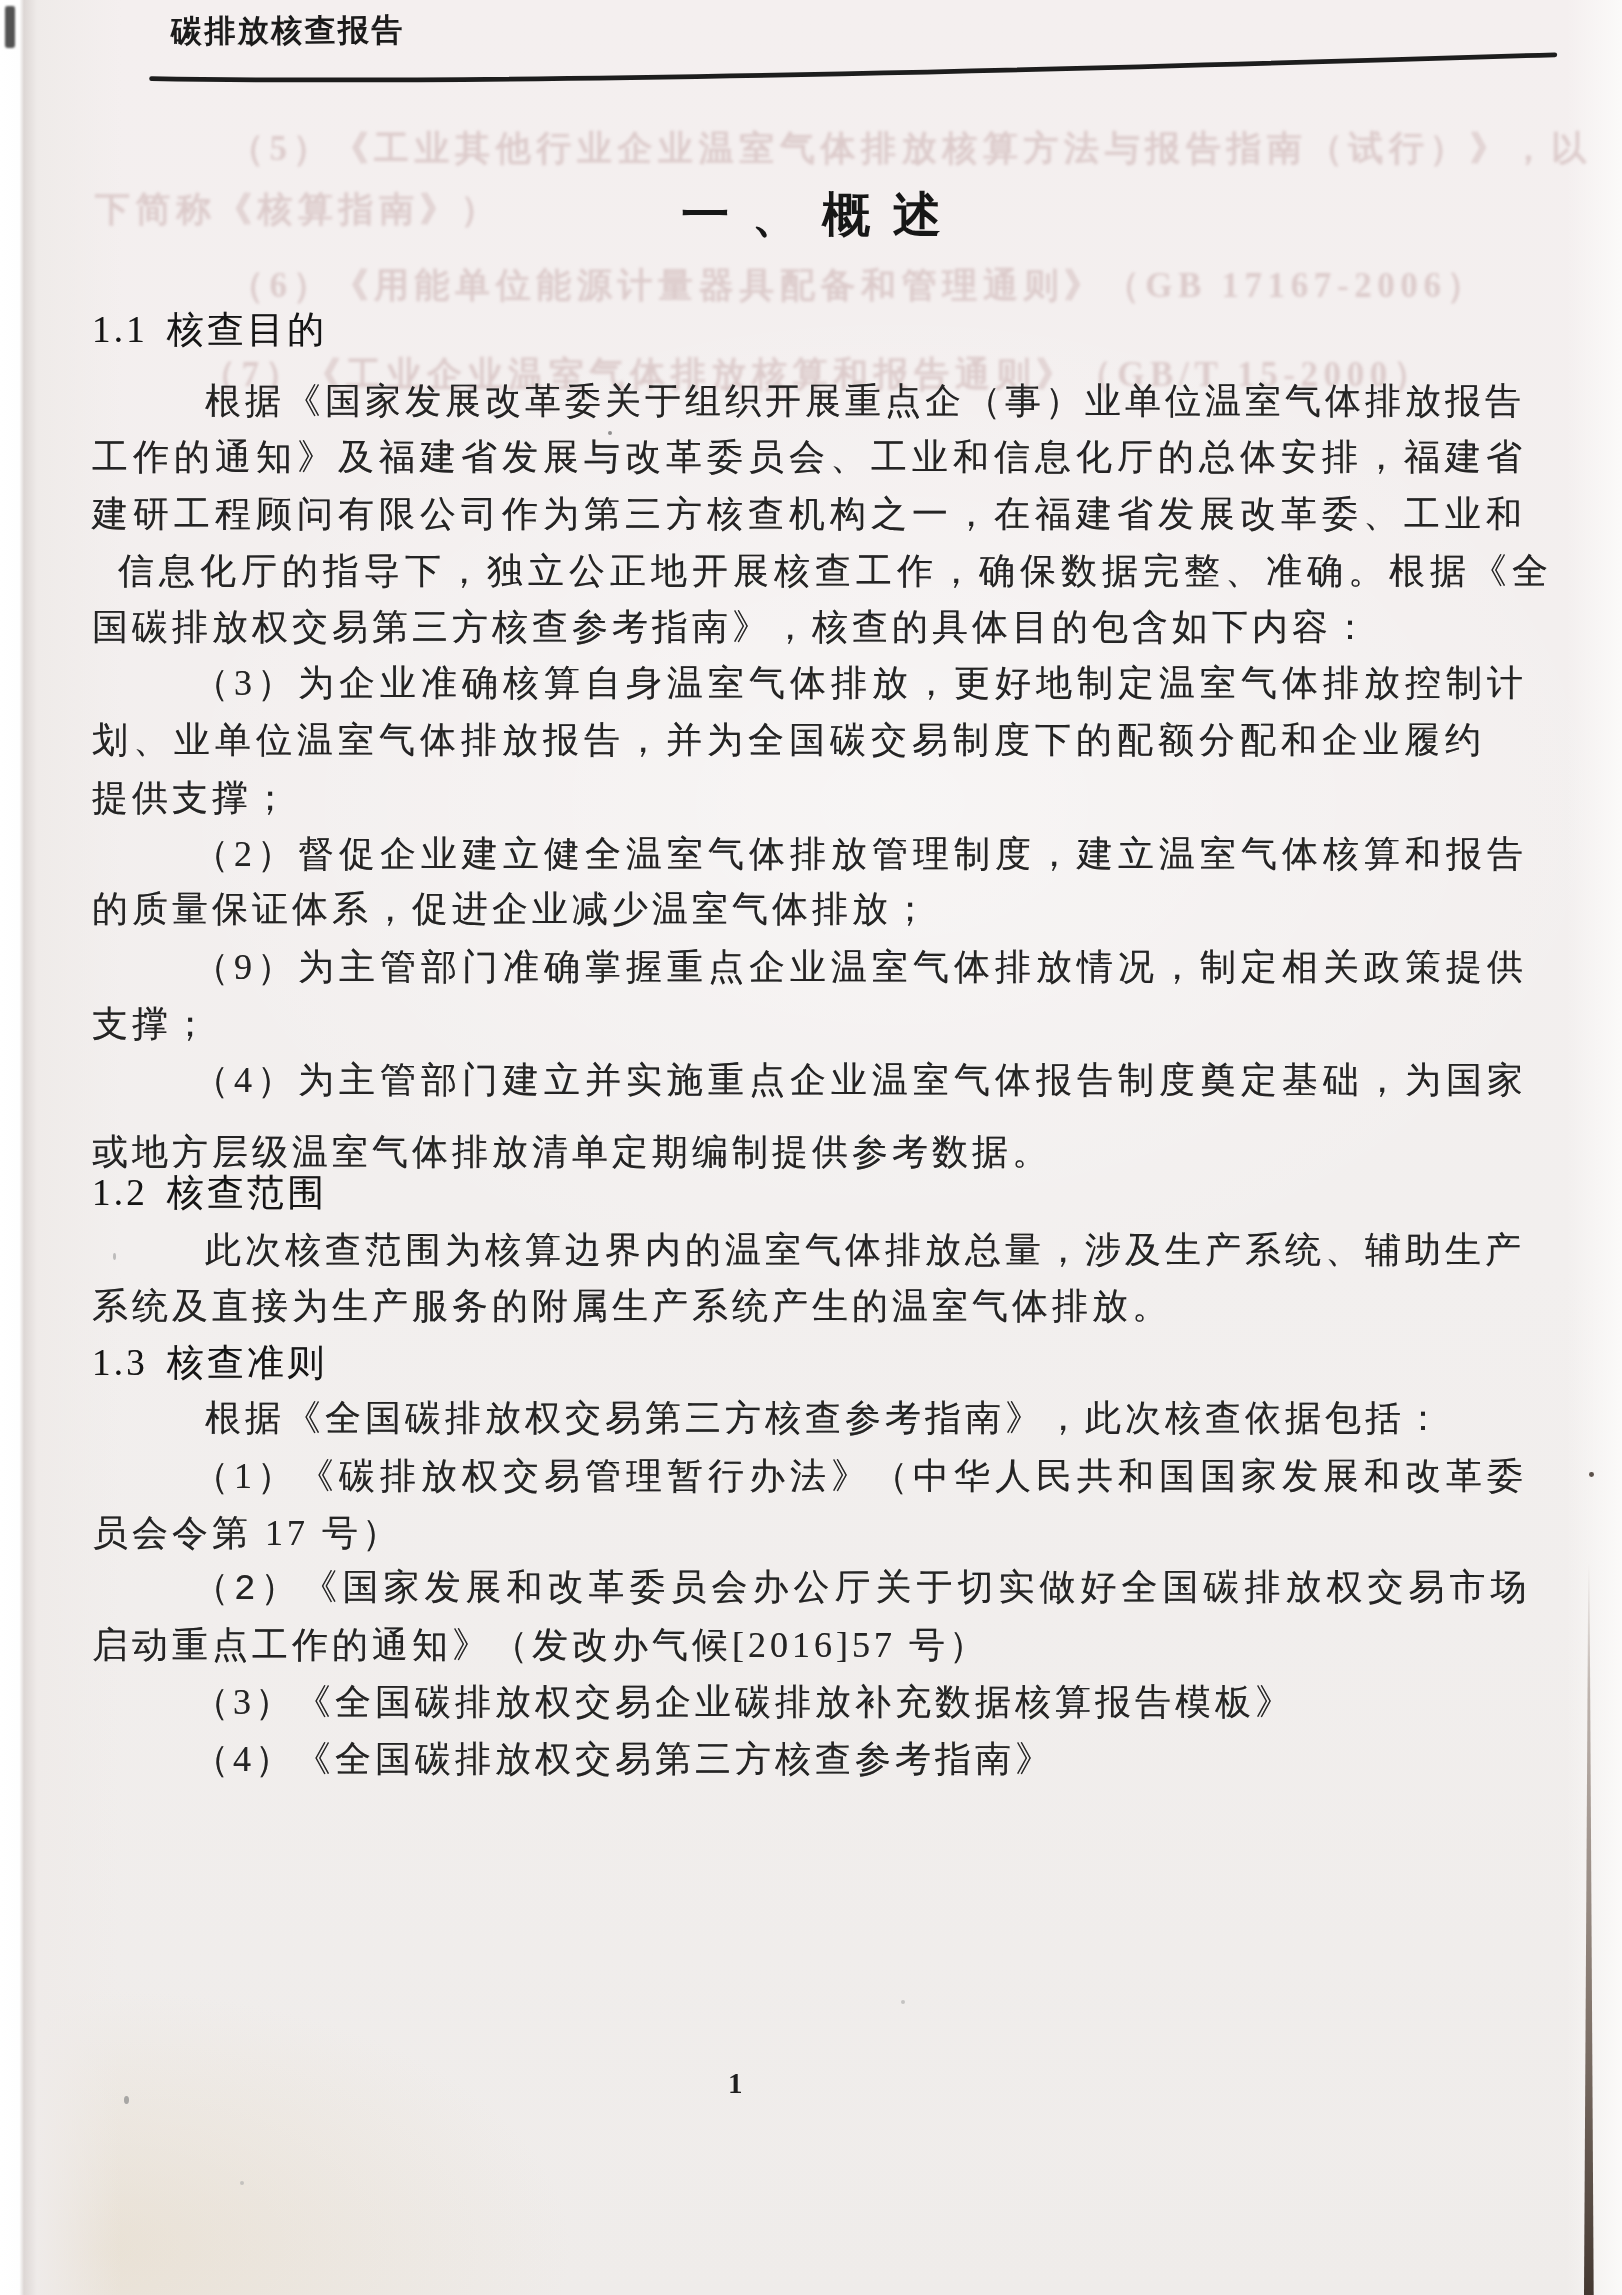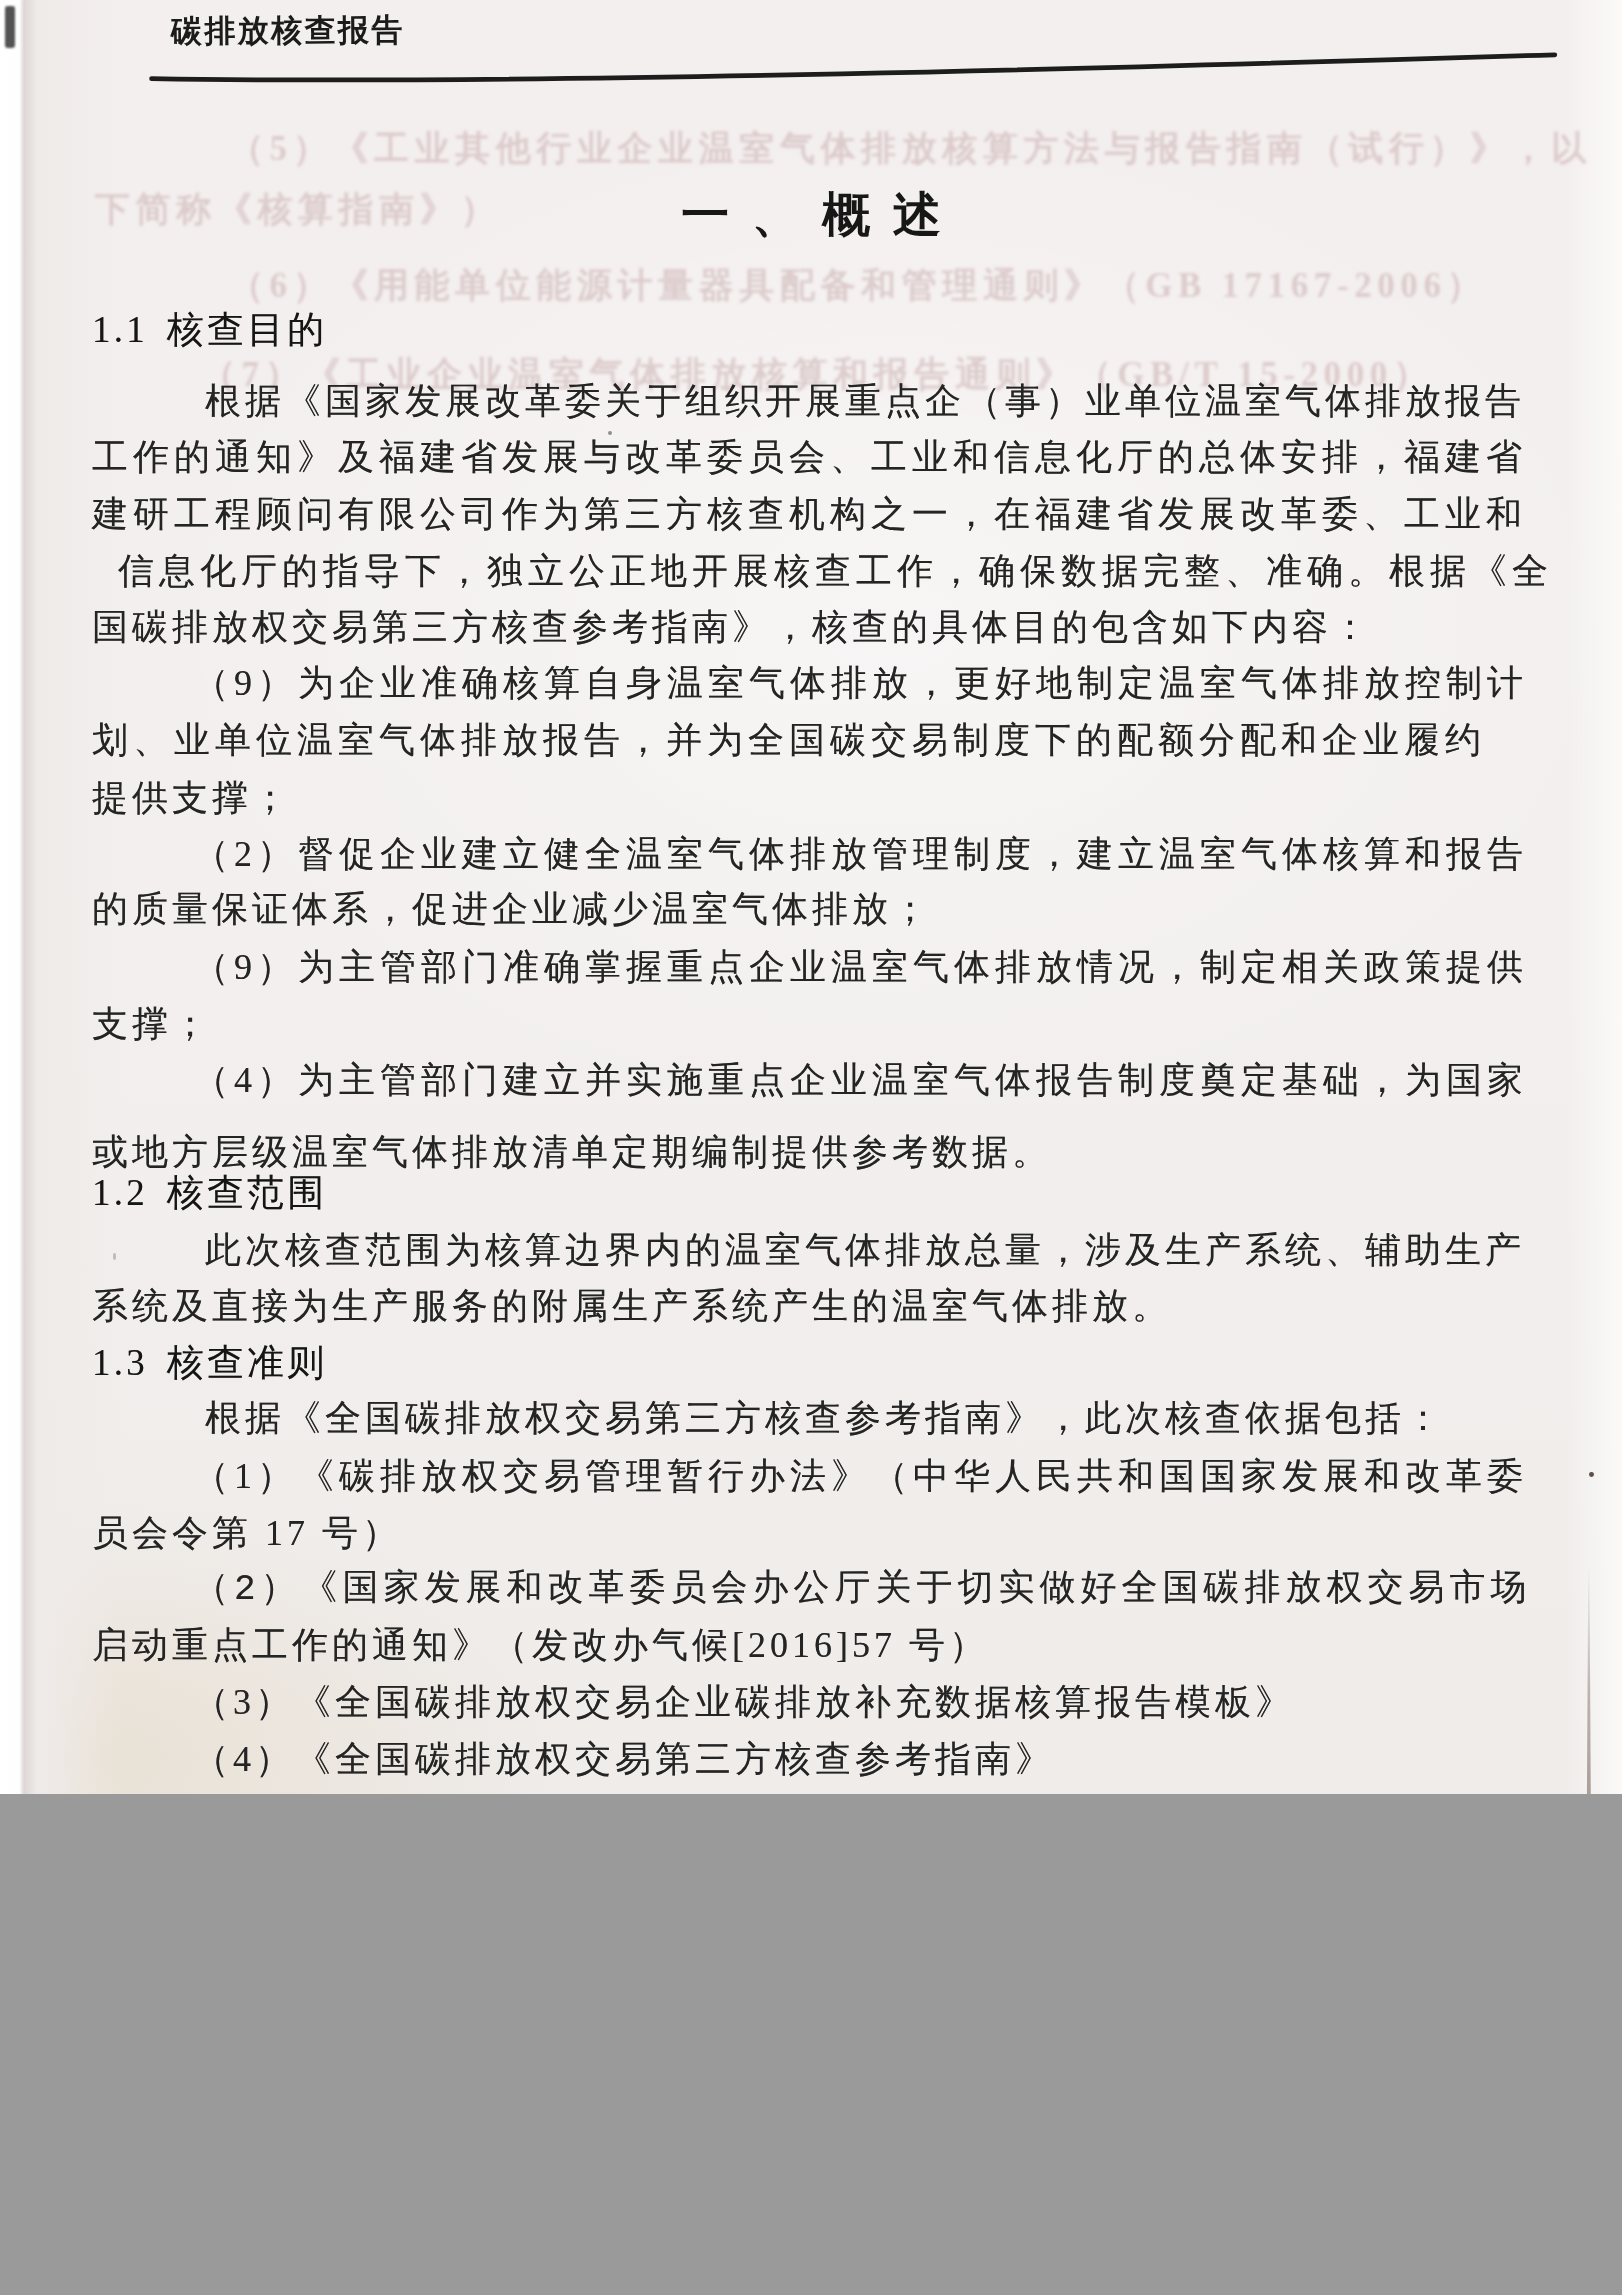--- a/index.html
+++ b/index.html
@@ -1,18 +1,18 @@
 <!DOCTYPE html>
 <html style="font-size:13px"><head>
 <meta charset="utf-8">
 <style>
   html,body{margin:0;padding:0;background:#9a9a9a;}
   #scan-page{
     position:relative;
-    width:1622px;height:1794px;
+    width:1622px;height:2295px;
     overflow:hidden;
     background-color:#f2efee;
     background-image:
       linear-gradient(90deg,#ffffff 0px,#fefefe 19.3px,#ddd7d5 24px,#efebe9 37px,rgba(240,236,235,0) 121px),
       linear-gradient(270deg,#fbfaf9 0px,rgba(250,250,249,0) 56px),
       radial-gradient(ellipse 764px 418px at 6% 98%,rgba(228,216,196,0.55),transparent 62%),
       radial-gradient(ellipse 1046px 724px at 55% 35%,rgba(255,255,255,0.38),transparent 72%),
       linear-gradient(180deg,#f4efef 0%,#f2efee 55%,#efecea 100%);
     font-family:"Liberation Serif","DejaVu Serif",serif;
     color:var(--ink,#242424);
@@ -85,21 +85,21 @@
 
   <div class="doc-title">一、概述</div>
 
   <div id="lines-layer">
       <div class="line h2" style="left: 92px; top: 306px;">1.1 核查目的</div>
       <div class="line body" style="left: 205px; top: 378px; letter-spacing: 4px;">根据《国家发展改革委关于组织开展重点企（事）业单位温室气体排放报告</div>
       <div class="line body" style="left: 92px; top: 434px; letter-spacing: 5px;">工作的通知》及福建省发展与改革委员会、工业和信息化厅的总体安排，福建省</div>
       <div class="line body" style="left: 92px; top: 491px; letter-spacing: 5px;">建研工程顾问有限公司作为第三方核查机构之一，在福建省发展改革委、工业和</div>
       <div class="line body" style="left: 92px; top: 548px; letter-spacing: 5px; margin-left: 26px;">信息化厅的指导下，独立公正地开展核查工作，确保数据完整、准确。根据《全</div>
       <div class="line body" style="left: 92px; top: 604px;">国碳排放权交易第三方核查参考指南》，核查的具体目的包含如下内容：</div>
-      <div class="line body" style="left: 193px; top: 660px; letter-spacing: 5px;">（9）为企业准确核算自身温室气体排放，更好地制定温室气体排放控制计</div>
+      <div class="line body" style="left: 193px; top: 660px; letter-spacing: 5px;">（3）为企业准确核算自身温室气体排放，更好地制定温室气体排放控制计</div>
       <div class="line body" style="left: 92px; top: 717px; letter-spacing: 5px;">划、业单位温室气体排放报告，并为全国碳交易制度下的配额分配和企业履约</div>
       <div class="line body" style="left: 92px; top: 775px;">提供支撑；</div>
       <div class="line body" style="left: 193px; top: 831px; letter-spacing: 5px;">（2）督促企业建立健全温室气体排放管理制度，建立温室气体核算和报告</div>
       <div class="line body" style="left: 92px; top: 886px;">的质量保证体系，促进企业减少温室气体排放；</div>
       <div class="line body" style="left: 193px; top: 944px; letter-spacing: 5px;">（9）为主管部门准确掌握重点企业温室气体排放情况，制定相关政策提供</div>
       <div class="line body" style="left: 92px; top: 1001px;">支撑；</div>
       <div class="line body" style="left: 193px; top: 1057px; letter-spacing: 5px;">（4）为主管部门建立并实施重点企业温室气体报告制度奠定基础，为国家</div>
       <div class="line body" style="left: 92px; top: 1113px; margin-top: 16px;">或地方层级温室气体排放清单定期编制提供参考数据。</div>
       <div class="line h2" style="left: 92px; top: 1169px;">1.2 核查范围</div>
       <div class="line body" style="left: 205px; top: 1227px; letter-spacing: 4px;">此次核查范围为核算边界内的温室气体排放总量，涉及生产系统、辅助生产</div>

